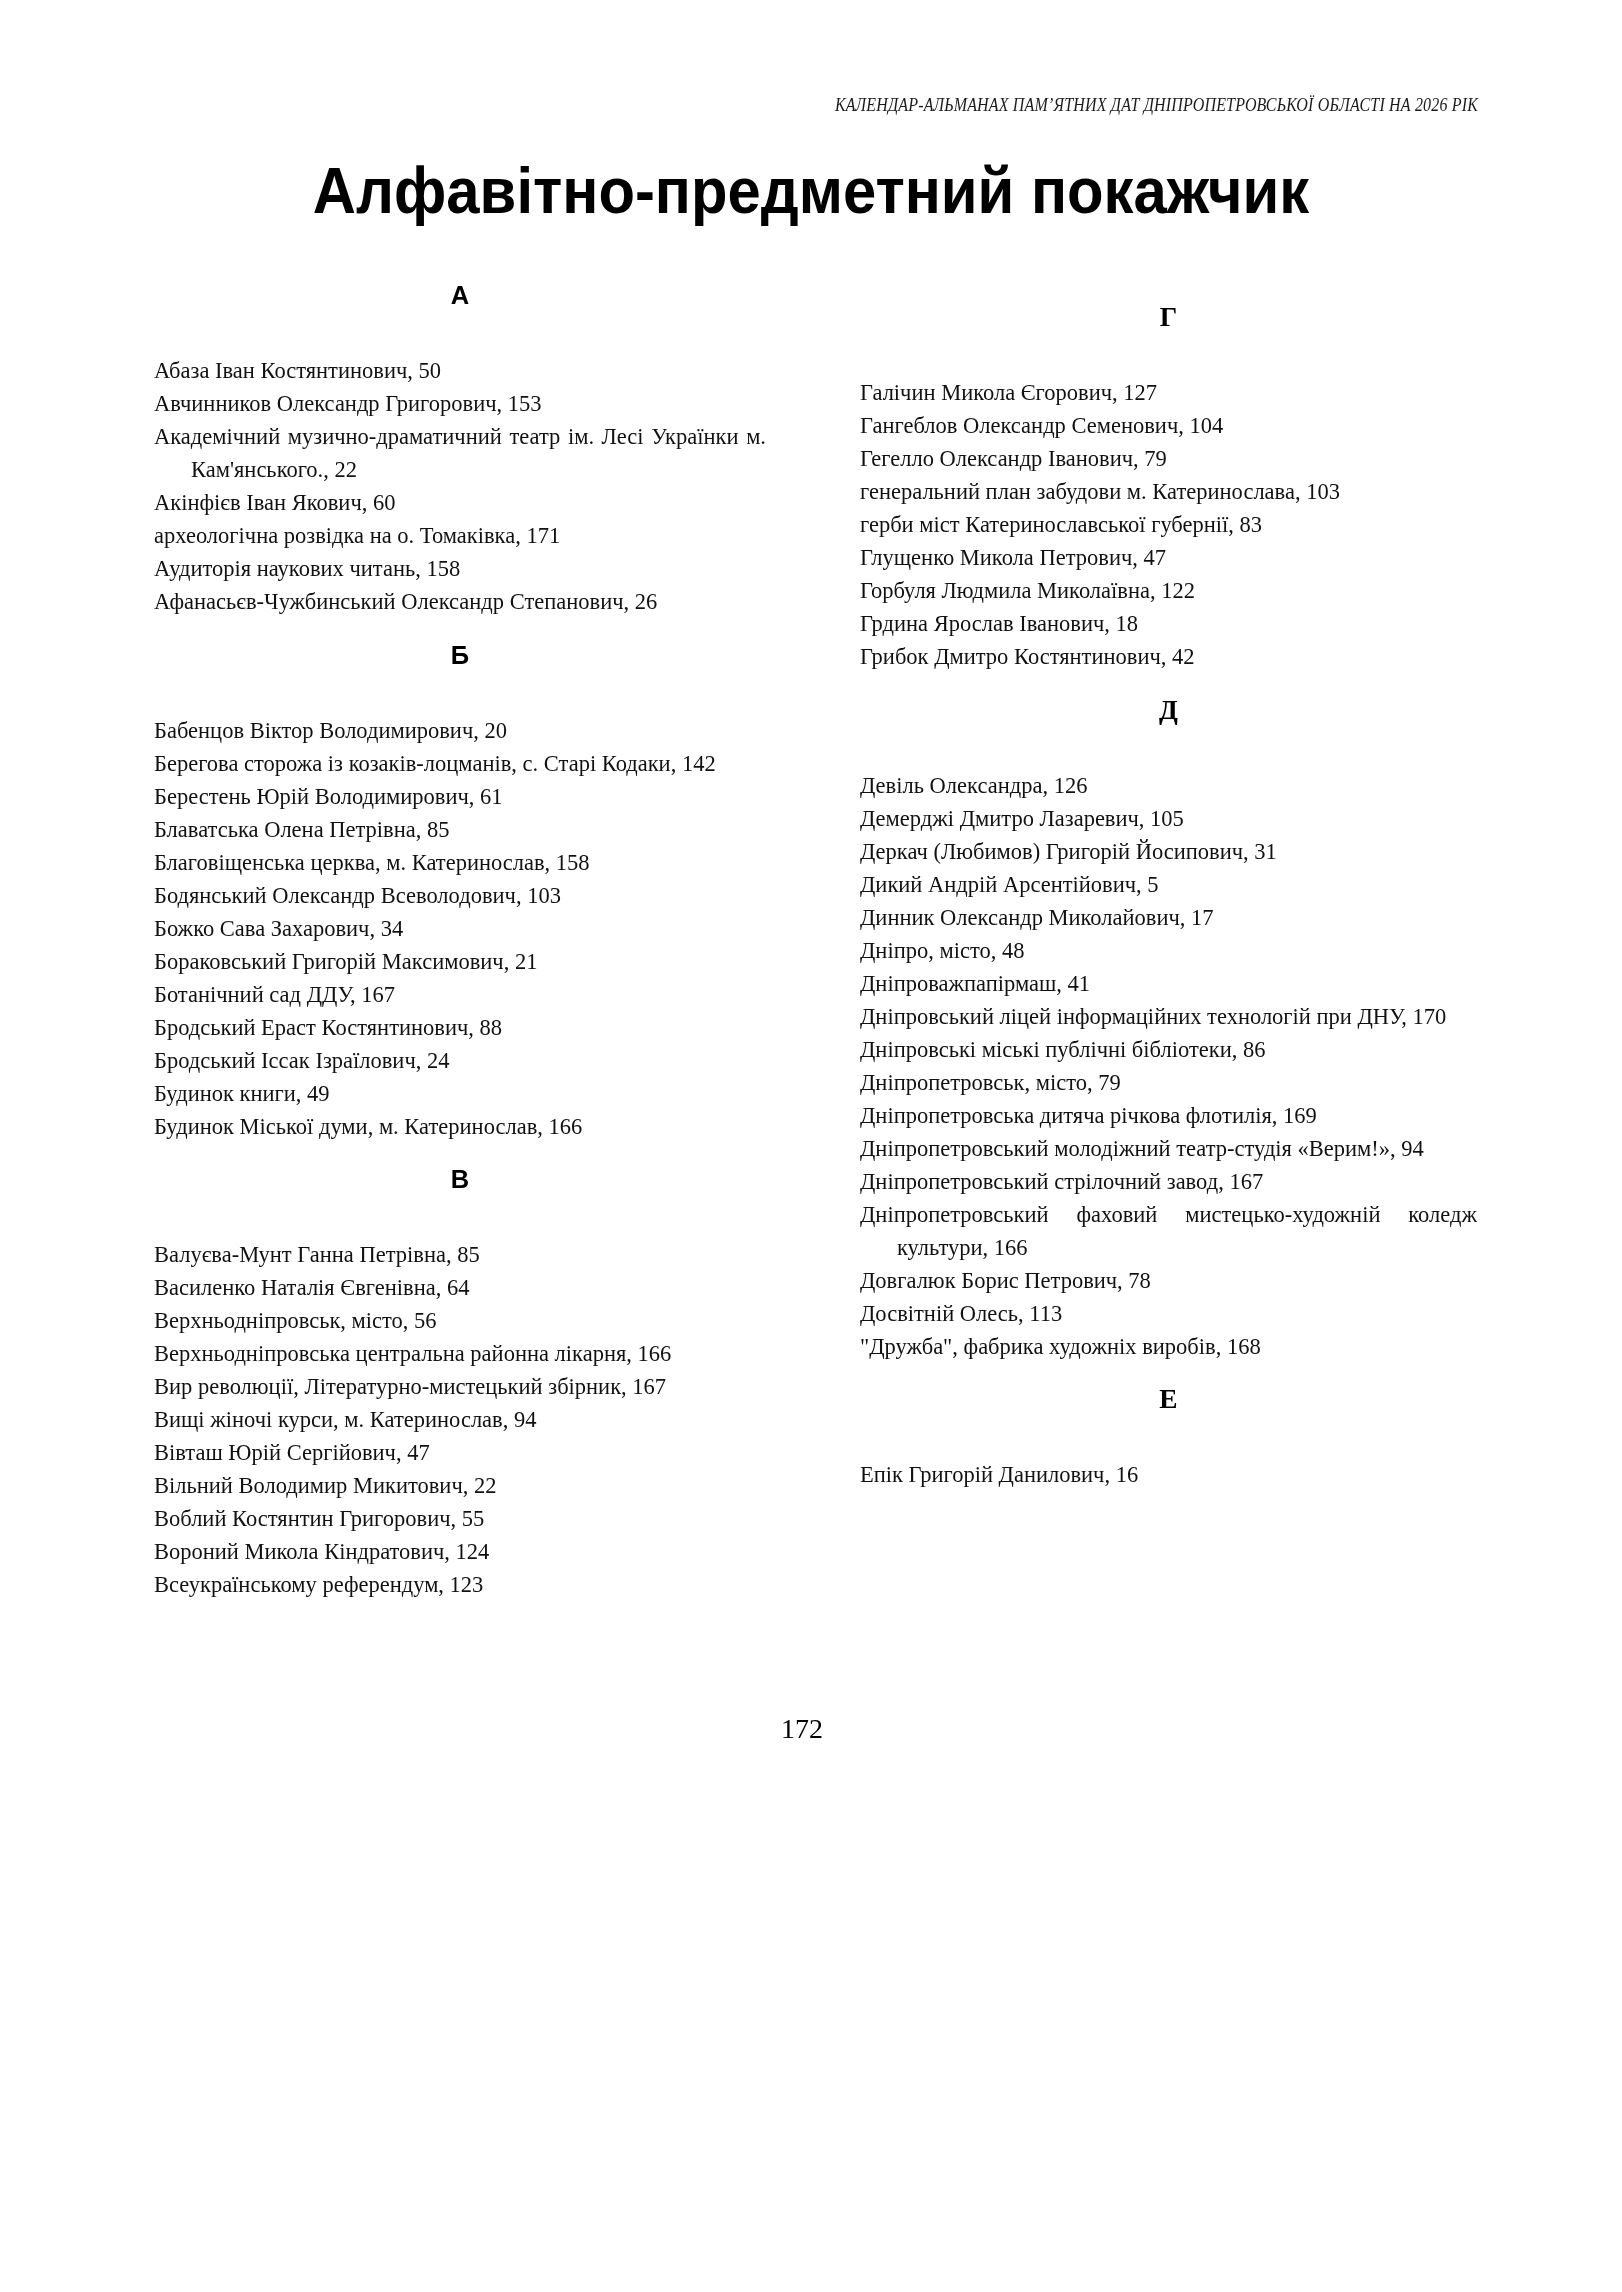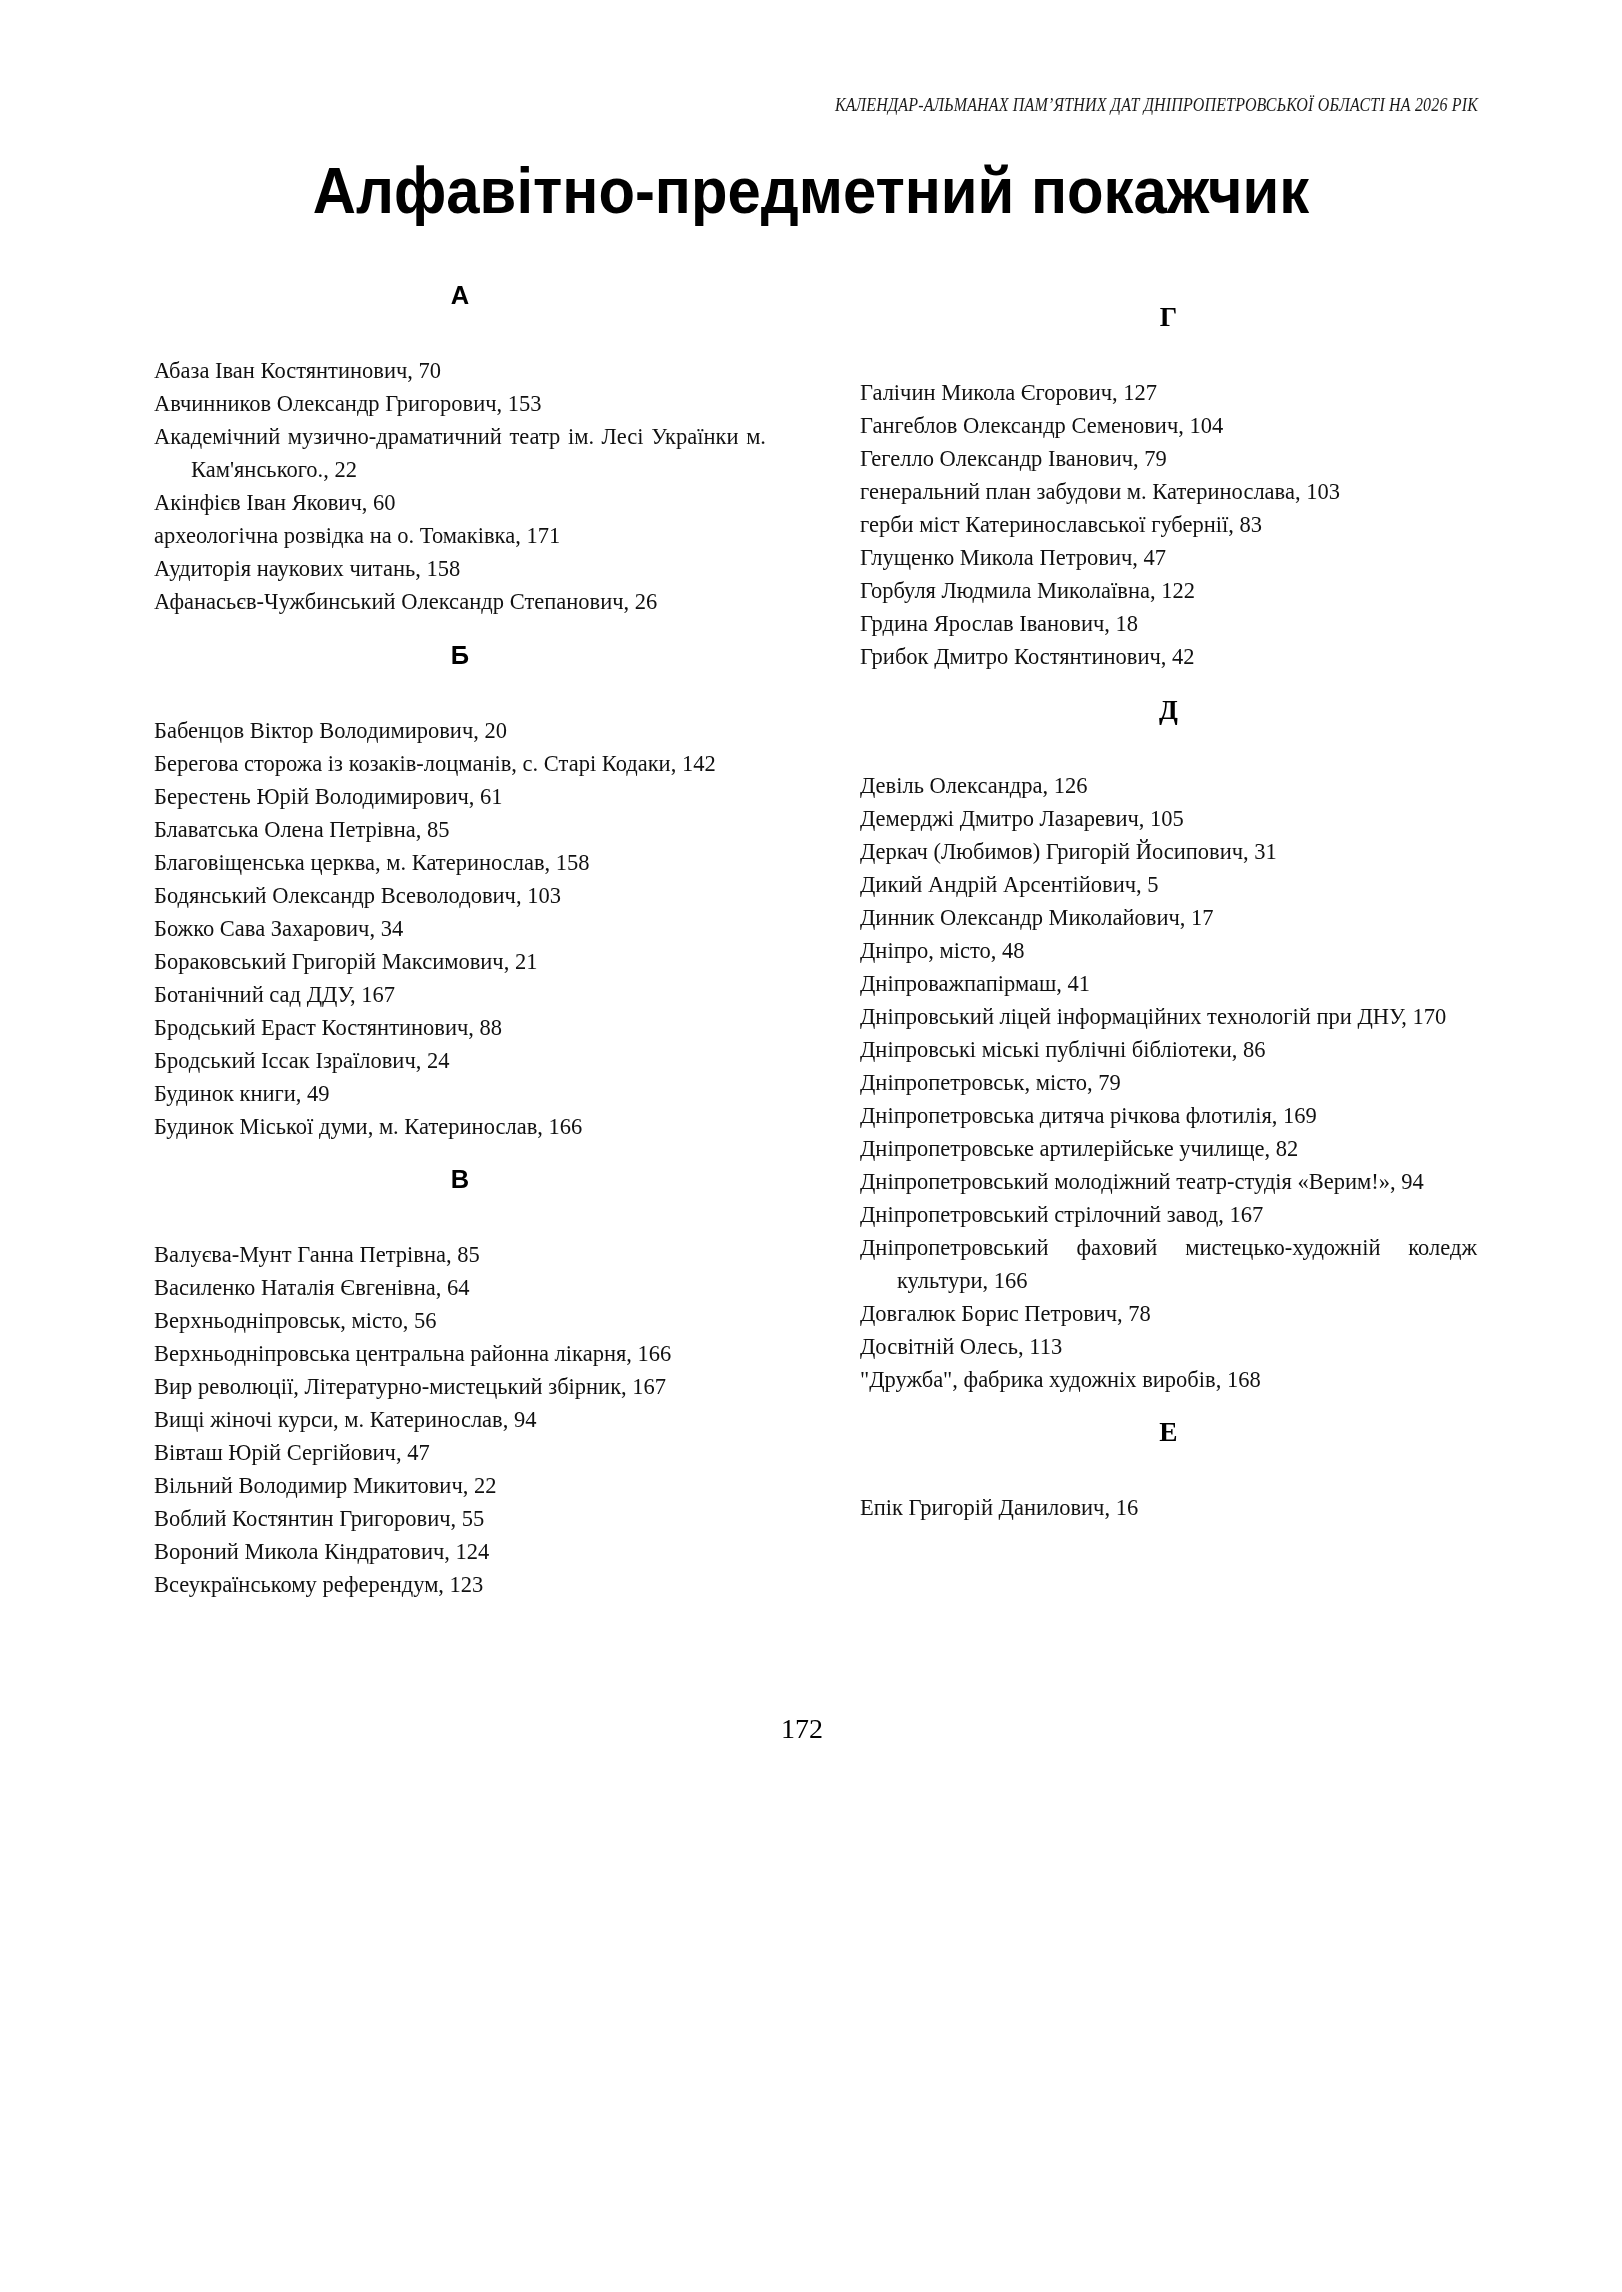--- a/index.html
+++ b/index.html
@@ -27,21 +27,21 @@
 </head>
 <body>
 
 <div class="running-header">КАЛЕНДАР-АЛЬМАНАХ ПАМ’ЯТНИХ ДАТ ДНІПРОПЕТРОВСЬКОЇ ОБЛАСТІ НА 2026 РІК</div>
 <h1 class="page-title" style="margin:0">Алфавітно-предметний покажчик</h1>
 
 <div class="column col-left">
     <div class="section">
       <div class="letter">А</div>
       <ul class="entries">
-        <li class="entry">Абаза Іван Костянтинович, 70</li>
+        <li class="entry">Абаза Іван Костянтинович, 50</li>
         <li class="entry">Авчинников Олександр Григорович, 153</li>
         <li class="entry">Академічний музично-драматичний театр ім. Лесі Українки м. Кам'янського., 22</li>
         <li class="entry">Акінфієв Іван Якович, 60</li>
         <li class="entry">археологічна розвідка на о. Томаківка, 171</li>
         <li class="entry">Аудиторія наукових читань, 158</li>
         <li class="entry">Афанасьєв-Чужбинський Олександр Степанович, 26</li>
       </ul>
     </div>
     <div class="section">
       <div class="letter">Б</div>
@@ -100,21 +100,20 @@
         <li class="entry">Демерджі Дмитро Лазаревич, 105</li>
         <li class="entry">Деркач (Любимов) Григорій Йосипович, 31</li>
         <li class="entry">Дикий Андрій Арсентійович, 5</li>
         <li class="entry">Динник Олександр Миколайович, 17</li>
         <li class="entry">Дніпро, місто, 48</li>
         <li class="entry">Дніпроважпапірмаш, 41</li>
         <li class="entry">Дніпровський ліцей інформаційних технологій при ДНУ, 170</li>
         <li class="entry">Дніпровські міські публічні бібліотеки, 86</li>
         <li class="entry">Дніпропетровськ, місто, 79</li>
         <li class="entry">Дніпропетровська дитяча річкова флотилія, 169</li>
-        <li class="entry">Дніпропетровське артилерійське училище, 82</li>
         <li class="entry">Дніпропетровський молодіжний театр-студія «Верим!», 94</li>
         <li class="entry">Дніпропетровський стрілочний завод, 167</li>
         <li class="entry">Дніпропетровський фаховий мистецько-художній коледж культури, 166</li>
         <li class="entry">Довгалюк Борис Петрович, 78</li>
         <li class="entry">Досвітній Олесь, 113</li>
         <li class="entry">"Дружба", фабрика художніх виробів, 168</li>
       </ul>
     </div>
     <div class="section">
       <div class="letter">Е</div>

